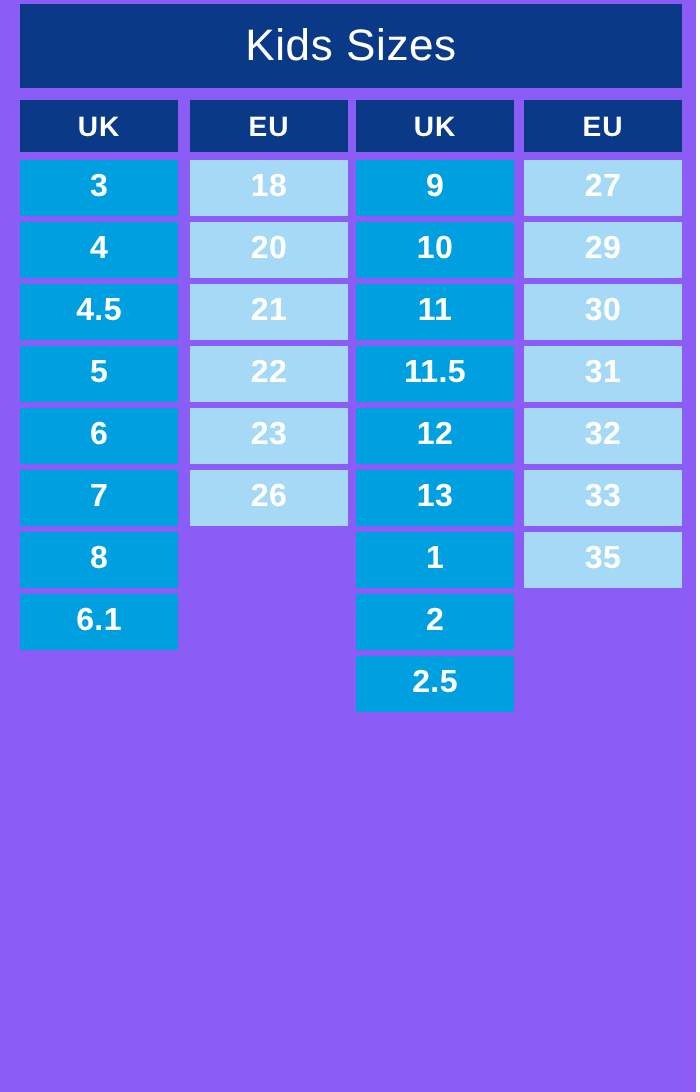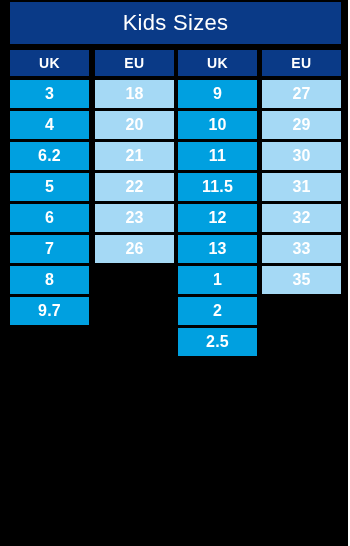--- a/index.html
+++ b/index.html
@@ -15,21 +15,21 @@
     overflow: hidden;
     position: relative;
   }
 
   #size-chart {
     position: absolute;
     left: 0;
     top: 0;
     width: 348px;
     height: 546px;
-    background: #000000;
+    background: #8b5cf6;
   }
 
   
   .title-bar {
     position: absolute;
     left: 10px;
     top: 2px;
     width: 331px;
     height: 42px;
     background: #0a3a87;
@@ -119,36 +119,36 @@
       <div class="cell head-cell">
         <span class="cell-text">UK</span>
       </div>
       <div class="cell cell-uk">
           <span class="cell-text">3</span>
         </div>
       <div class="cell cell-uk">
           <span class="cell-text">4</span>
         </div>
       <div class="cell cell-uk">
-          <span class="cell-text">6.2</span>
+          <span class="cell-text">4.5</span>
         </div>
       <div class="cell cell-uk">
           <span class="cell-text">5</span>
         </div>
       <div class="cell cell-uk">
           <span class="cell-text">6</span>
         </div>
       <div class="cell cell-uk">
           <span class="cell-text">7</span>
         </div>
       <div class="cell cell-uk">
           <span class="cell-text">8</span>
         </div>
       <div class="cell cell-uk">
-          <span class="cell-text">9.7</span>
+          <span class="cell-text">6.1</span>
         </div>
     </div>
 
     <div class="column col-1">
       <div class="cell head-cell">
         <span class="cell-text">EU</span>
       </div>
       <div class="cell cell-eu">
           <span class="cell-text">18</span>
         </div>

